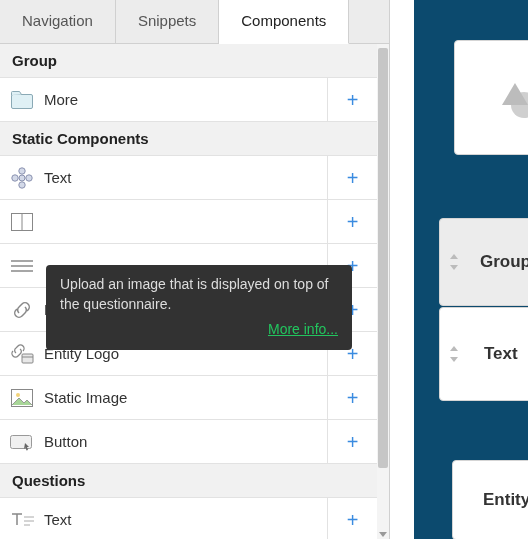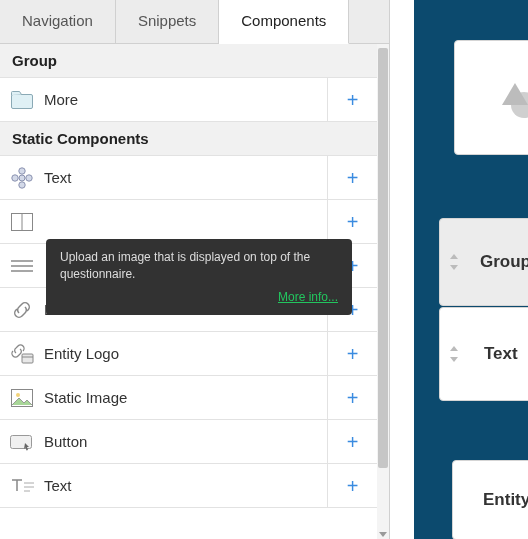--- a/index.html
+++ b/index.html
@@ -116,25 +116,25 @@
   border-top: 5px solid #9a9a9a;
 }
 .list {
   height: 100%;
   overflow: hidden;
   padding-right: 12px;
 }
 .tooltip {
   position: absolute;
   left: 46px;
-  top: 195px;
+  top: 221px;
   width: 306px;
   background: #323232;
   color: #ddd;
-  font-size: 12px;
+  font-size: 14px;
   padding: 10px 14px 10px 14px;
   border-radius: 4px;
   line-height: 1.4;
   z-index: 10;
 }
 .tooltip-more {
   display: block;
   text-align: right;
   text-decoration: underline;
   color: #22c55e;
@@ -319,20 +319,21 @@
                 <rect x="0.5" y="2.5" width="21" height="13" rx="2" fill="#f0f0f0" stroke="#999"></rect>
                 <path d="M15 10 L19 14 L17 14 L18 17 L16.5 17.5 L15.5 14.5 L14 16 Z" fill="#666"></path>
               </svg>
           </div>
           <div class="item-label">Button</div>
           <div class="add-btn">
               <span class="plus">+</span>
             </div>
         </div>
 
+        <div class="section-header">Questions</div>
 
         <div class="item-row">
           <div class="item-icon">
             <svg width="24" height="18" viewBox="0 0 24 18">
                 <path d="M2 3 h10 M7 3 v11" stroke="#888" stroke-width="1.5" fill="none"></path>
                 <line x1="14" y1="6" x2="24" y2="6" stroke="#aaa"></line>
                 <line x1="14" y1="10" x2="24" y2="10" stroke="#aaa"></line>
                 <line x1="14" y1="14" x2="20" y2="14" stroke="#aaa"></line>
               </svg>
           </div>

